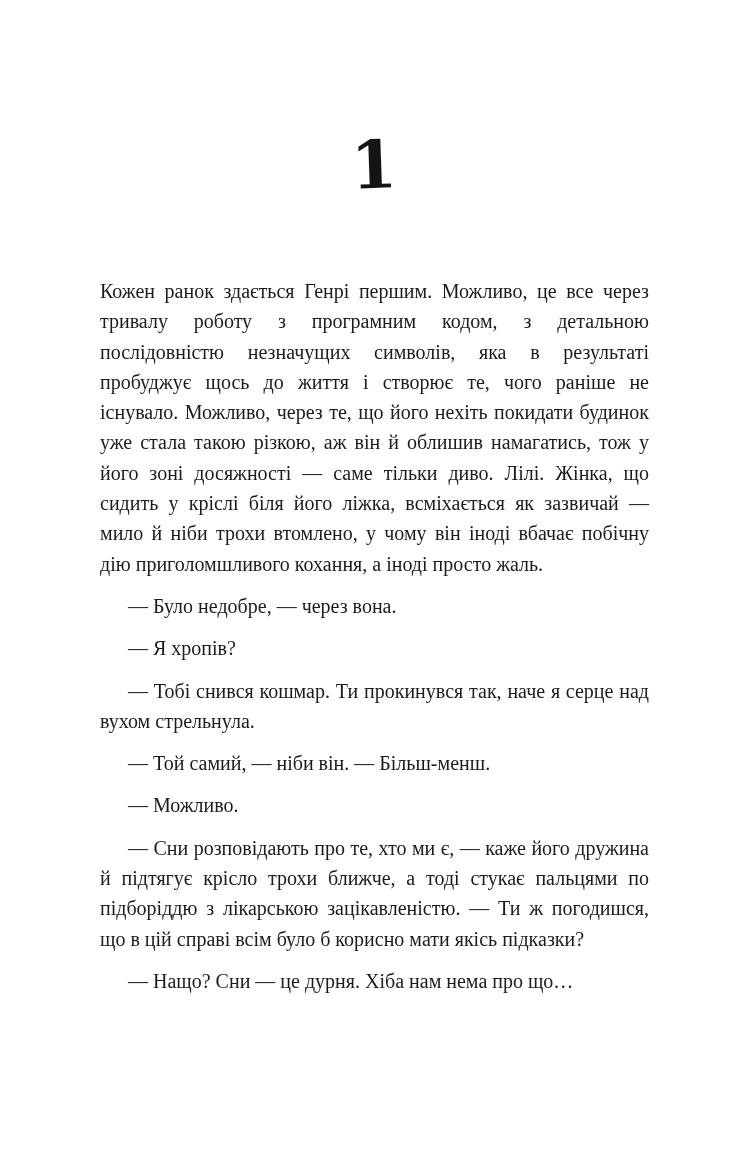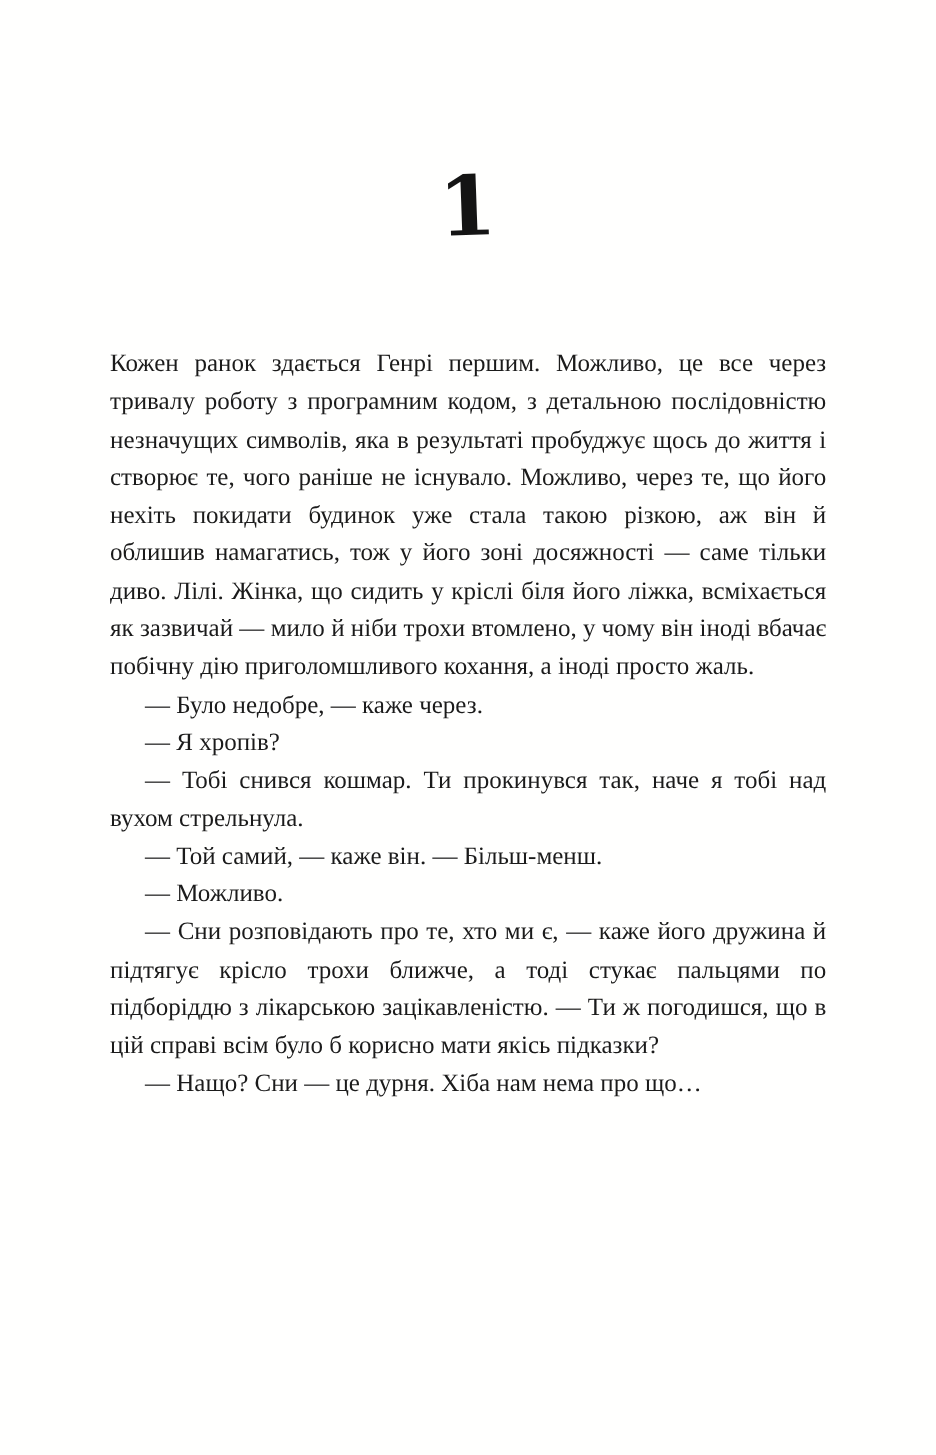--- a/index.html
+++ b/index.html
@@ -28,39 +28,39 @@
     letter-spacing: 1px;
   }
   .text-block {
     margin: 78px 88px 0 88px;
     width: 573px;
     font-size: 20px;
     line-height: 30.3px;
     text-align: justify;
   }
   .para {
-    margin: 0;
+    margin: 12px;
     padding: 0;
     text-indent: 0;
   }
   .para.indent {
     text-indent: 28px;
   }
 </style>
 </head>
 <body>
 
 <div class="page">
 
   <div class="chapter-number">1</div>
 
   <div class="text-block">
     <p class="para">Кожен ранок здається Генрі першим. Можливо, це все через тривалу роботу з програмним кодом, з детальною послідовністю незначущих символів, яка в результаті пробуджує щось до життя і створює те, чого раніше не існувало. Можливо, через те, що його нехіть покидати будинок уже стала такою різкою, аж він й облишив намагатись, тож у його зоні досяжності — саме тільки диво. Лілі. Жінка, що сидить у кріслі біля його ліжка, всміхається як зазвичай — мило й ніби трохи втомлено, у чому він іноді вбачає побічну дію приголомшливого кохання, а іноді просто жаль.</p>
-    <p class="para indent">— Було недобре, — каже через.</p>
+    <p class="para indent">— Було недобре, — через вона.</p>
     <p class="para indent">— Я хропів?</p>
-    <p class="para indent">— Тобі снився кошмар. Ти прокинувся так, наче я тобі над вухом стрельнула.</p>
-    <p class="para indent">— Той самий, — каже він. — Більш-менш.</p>
+    <p class="para indent">— Тобі снився кошмар. Ти прокинувся так, наче я серце над вухом стрельнула.</p>
+    <p class="para indent">— Той самий, — ніби він. — Більш-менш.</p>
     <p class="para indent">— Можливо.</p>
     <p class="para indent">— Сни розповідають про те, хто ми є, — каже його дружина й підтягує крісло трохи ближче, а тоді стукає пальцями по підборіддю з лікарською зацікавленістю. — Ти ж погодишся, що в цій справі всім було б корисно мати якісь підказки?</p>
     <p class="para indent">— Нащо? Сни — це дурня. Хіба нам нема про що…</p>
   </div>
 
 </div>
 
 </body></html>

